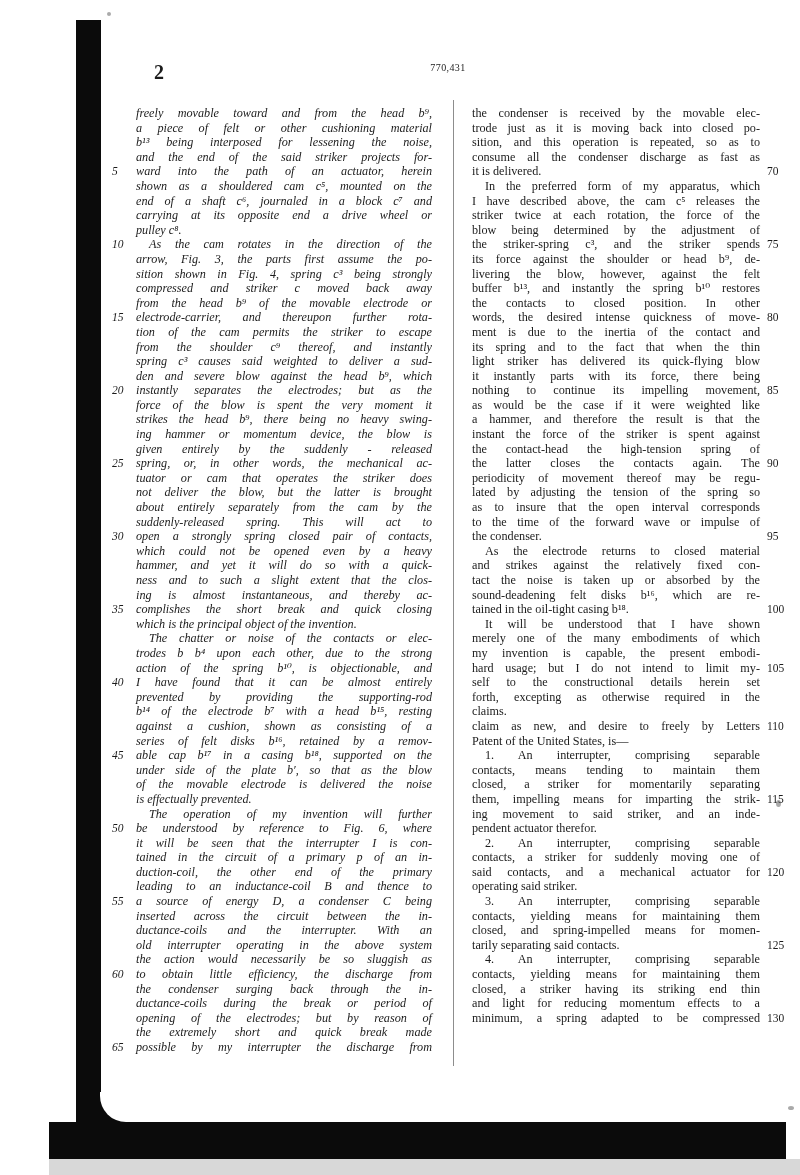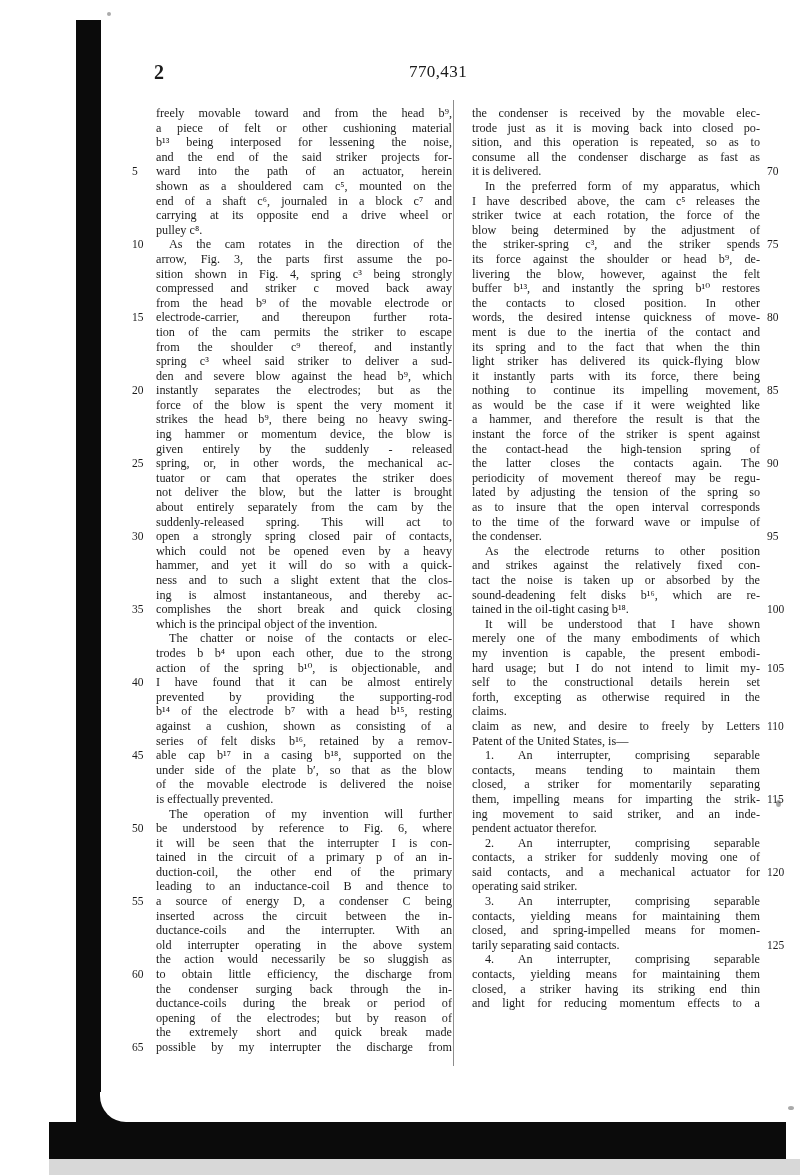--- a/index.html
+++ b/index.html
@@ -16,25 +16,25 @@
   .corner-blk{left:99px;top:1098px;width:34px;height:26px;background:#0b0b0b;}
   .corner-wht{left:100px;top:1092px;width:38px;height:30px;background:#ffffff;border-bottom-left-radius:26px;}
   .band-bottom{left:49px;top:1122px;width:737px;height:37px;background:#0b0b0b;}
   .strip-gray{left:49px;top:1159px;width:751px;height:16px;background:#d8d8d8;}
   .speck{border-radius:50%;background:#8d8d8d;opacity:.75;}
   .sp1{left:776px;top:800px;width:5px;height:7px;}
   .sp2{left:788px;top:1106px;width:6px;height:4px;}
   .sp3{left:107px;top:12px;width:4px;height:4px;}
   
   .page-num{left:154px;top:61px;width:26px;font-size:20px;font-weight:bold;letter-spacing:.5px;}
-  .patent-num{left:409px;top:62px;width:96px;font-size:17px;letter-spacing:.4px;}
+  .patent-num{left:400px;top:62px;width:96px;text-align:center;font-size:10px;letter-spacing:.4px;}
   
   .divider{left:453px;top:100px;width:1px;height:966px;background:#707070;opacity:.8;}
   .col{top:106px;}
-  .col-left{left:156px;width:296px;}
+  .col-left{left:136px;width:296px;font-style:italic;}
   .col-right{left:472px;width:288px;}
   .line{
     position:relative;height:14.6px;line-height:14.6px;overflow:visible;
     font-size:12.2px;text-align:justify;text-align-last:justify;
     white-space:normal;
   }
   .line.end{text-align-last:left;}
   .line.indent{padding-left:13px;}
   .mnum{
     position:absolute;top:0;font-size:11.5px;line-height:14.6px;color:#1b1b1b;
@@ -70,21 +70,21 @@
     <div class="line"><span class="t">carrying at its opposite end a drive wheel or</span></div>
     <div class="line end"><span class="t">pulley c⁸.</span></div>
     <div class="line indent"><span class="t">As the cam rotates in the direction of the</span><span class="mnum">10</span></div>
     <div class="line"><span class="t">arrow, Fig. 3, the parts first assume the po-</span></div>
     <div class="line"><span class="t">sition shown in Fig. 4, spring c³ being strongly</span></div>
     <div class="line"><span class="t">compressed and striker c moved back away</span></div>
     <div class="line"><span class="t">from the head b⁹ of the movable electrode or</span></div>
     <div class="line"><span class="t">electrode-carrier, and thereupon further rota-</span><span class="mnum">15</span></div>
     <div class="line"><span class="t">tion of the cam permits the striker to escape</span></div>
     <div class="line"><span class="t">from the shoulder c⁹ thereof, and instantly</span></div>
-    <div class="line"><span class="t">spring c³ wheel said striker to deliver a sud-</span></div>
+    <div class="line"><span class="t">spring c³ causes said weighted to deliver a sud-</span></div>
     <div class="line"><span class="t">den and severe blow against the head b⁹, which</span></div>
     <div class="line"><span class="t">instantly separates the electrodes; but as the</span><span class="mnum">20</span></div>
     <div class="line"><span class="t">force of the blow is spent the very moment it</span></div>
     <div class="line"><span class="t">strikes the head b⁹, there being no heavy swing-</span></div>
     <div class="line"><span class="t">ing hammer or momentum device, the blow is</span></div>
     <div class="line"><span class="t">given entirely by the suddenly - released</span></div>
     <div class="line"><span class="t">spring, or, in other words, the mechanical ac-</span><span class="mnum">25</span></div>
     <div class="line"><span class="t">tuator or cam that operates the striker does</span></div>
     <div class="line"><span class="t">not deliver the blow, but the latter is brought</span></div>
     <div class="line"><span class="t">about entirely separately from the cam by the</span></div>
@@ -150,21 +150,21 @@
     <div class="line"><span class="t">as would be the case if it were weighted like</span></div>
     <div class="line"><span class="t">a hammer, and therefore the result is that the</span></div>
     <div class="line"><span class="t">instant the force of the striker is spent against</span></div>
     <div class="line"><span class="t">the contact-head the high-tension spring of</span></div>
     <div class="line"><span class="t">the latter closes the contacts again. The</span><span class="mnum">90</span></div>
     <div class="line"><span class="t">periodicity of movement thereof may be regu-</span></div>
     <div class="line"><span class="t">lated by adjusting the tension of the spring so</span></div>
     <div class="line"><span class="t">as to insure that the open interval corresponds</span></div>
     <div class="line"><span class="t">to the time of the forward wave or impulse of</span></div>
     <div class="line end"><span class="t">the condenser.</span><span class="mnum">95</span></div>
-    <div class="line indent"><span class="t">As the electrode returns to other position</span></div>
+    <div class="line indent"><span class="t">As the electrode returns to closed material</span></div>
     <div class="line"><span class="t">and strikes against the relatively fixed con-</span></div>
     <div class="line"><span class="t">tact the noise is taken up or absorbed by the</span></div>
     <div class="line"><span class="t">sound-deadening felt disks b¹⁶, which are re-</span></div>
     <div class="line end"><span class="t">tained in the oil-tight casing b¹⁸.</span><span class="mnum">100</span></div>
     <div class="line indent"><span class="t">It will be understood that I have shown</span></div>
     <div class="line"><span class="t">merely one of the many embodiments of which</span></div>
     <div class="line"><span class="t">my invention is capable, the present embodi-</span></div>
     <div class="line"><span class="t">hard usage; but I do not intend to limit my-</span><span class="mnum">105</span></div>
     <div class="line"><span class="t">self to the constructional details herein set</span></div>
     <div class="line"><span class="t">forth, excepting as otherwise required in the</span></div>
@@ -182,13 +182,14 @@
     <div class="line"><span class="t">said contacts, and a mechanical actuator for</span><span class="mnum">120</span></div>
     <div class="line end"><span class="t">operating said striker.</span></div>
     <div class="line indent"><span class="t">3. An interrupter, comprising separable</span></div>
     <div class="line"><span class="t">contacts, yielding means for maintaining them</span></div>
     <div class="line"><span class="t">closed, and spring-impelled means for momen-</span></div>
     <div class="line end"><span class="t">tarily separating said contacts.</span><span class="mnum">125</span></div>
     <div class="line indent"><span class="t">4. An interrupter, comprising separable</span></div>
     <div class="line"><span class="t">contacts, yielding means for maintaining them</span></div>
     <div class="line"><span class="t">closed, a striker having its striking end thin</span></div>
     <div class="line"><span class="t">and light for reducing momentum effects to a</span></div>
+    <div class="line"><span class="t">minimum, a spring adapted to be compressed</span><span class="mnum">130</span></div>
   </div>
 
 </body></html>

